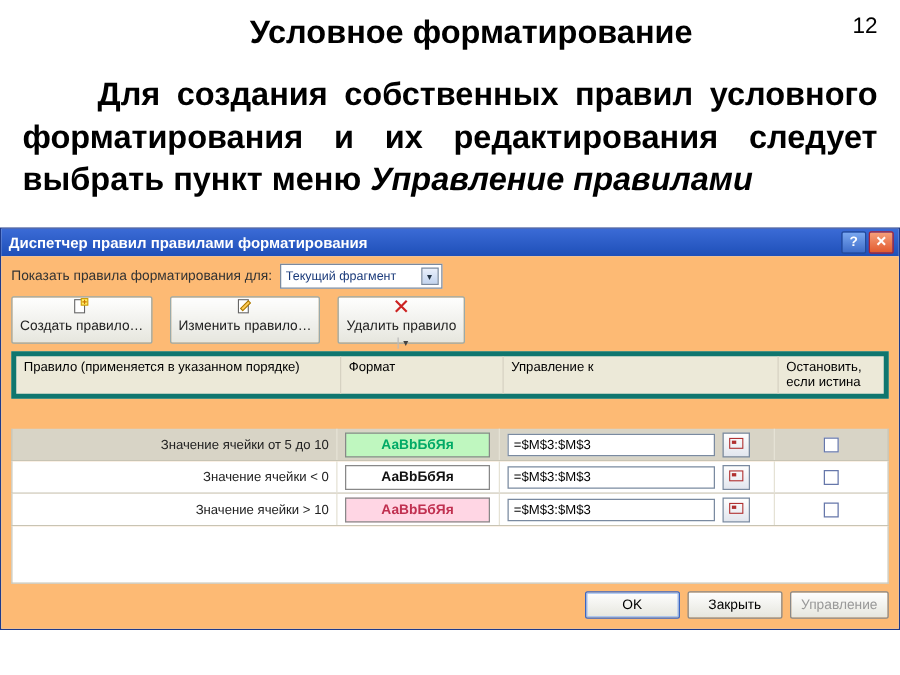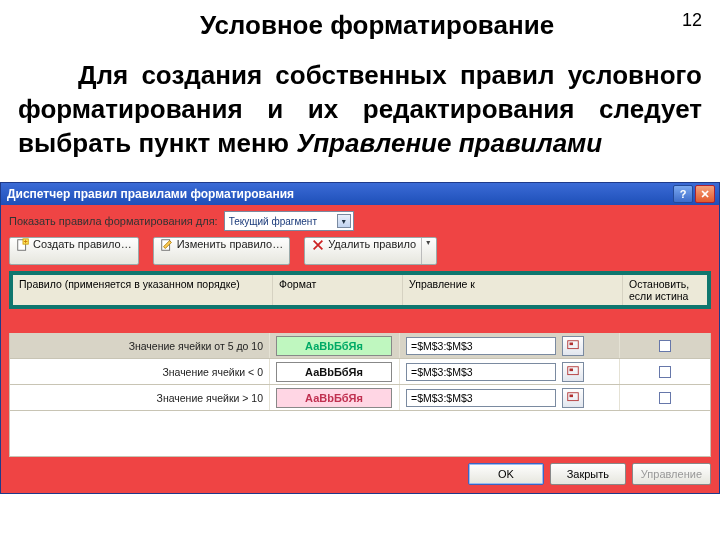--- a/index.html
+++ b/index.html
@@ -12,48 +12,48 @@
   .page-body em { font-style: italic; }
 
   .dialog-wrap { margin-top: 22px; }
   .dialog { width: 720px; border: 1px solid #1e3a8a; font-family: Tahoma, Arial, sans-serif; font-size: 11px; }
   .titlebar { height: 22px; background: linear-gradient(#3b6bd6,#1e4fb8); display: flex; align-items: center; color: #fff; font-weight: bold; padding: 0 4px 0 6px; }
   .titlebar .ttl { flex: 1; font-size: 12px; }
   .wbtn { width: 20px; height: 18px; margin-left: 2px; background: linear-gradient(#f6a07a,#e25a2e); border: 1px solid #a23; display: flex; align-items: center; justify-content: center; color: #fff; font-weight: bold; font-size: 11px; border-radius: 2px; }
   .wbtn.help { background: linear-gradient(#7aa8f0,#3d6cc9); border: 1px solid #234a99; }
   .wbtn span { line-height: 1; }
 
-  .dcontent { background: #ef4444; padding: 6px 8px 8px 8px; }
+  .dcontent { background: #fdba74; padding: 6px 8px 8px 8px; }
   .scoperow { display: flex; align-items: center; gap: 6px; margin-bottom: 6px; }
   .scoperow label { color: #333; font-size: 11px; }
   .dd { display: inline-flex; align-items: center; height: 20px; border: 1px solid #7a8aa0; background: #fff; padding: 0 2px 0 4px; }
   .dd .ddlbl { color: #1a3a7a; font-size: 10px; min-width: 108px; }
   .dd .ddarr { width: 14px; height: 14px; background: linear-gradient(#eaf0fb,#c2d4ef); border: 1px solid #7a8aa0; display: flex; align-items: center; justify-content: center; font-size: 8px; color: #234; }
 
   .btnrow { display: flex; gap: 14px; margin-bottom: 6px; }
-  .tb { display: inline-flex; height: 28px; border: 1px solid #9aa; background: linear-gradient(#fefefe,#e6e6de); padding: 0 6px; gap: 3px; border-radius: 2px; font-size: 11px; color: #222; }
+  .tb { display: inline-flex; align-items: center; height: 38px; border: 1px solid #9aa; background: linear-gradient(#fefefe,#e6e6de); padding: 0 6px; gap: 3px; border-radius: 2px; font-size: 11px; color: #222; flex-direction: column; }
   .tb .ic { width: 14px; height: 14px; display: inline-block; }
   .tb .ic svg { width: 14px; height: 14px; display: block; }
   .tb .split { margin-left: 2px; padding-left: 4px; border-left: 1px solid #bbb; font-size: 8px; color: #444; }
 
   .hdr { display: grid; grid-template-columns: 260px 130px 220px 1fr; background: #ece9d8; border: 4px solid #0f766e; }
   .hdr > div { padding: 3px 6px; font-size: 10.5px; border-right: 1px solid #d6d2c2; }
   .hdr > div:last-child { border-right: none; text-align: left; }
 
   .rule { display: grid; grid-template-columns: 260px 130px 220px 1fr; align-items: center; background: #fff; border: 1px solid #c8c4b4; border-top: none; height: 26px; }
   .rule.sel { background: #d8d4c6; margin-top: 24px; }
   .rule .c { padding: 0 6px; font-size: 10.5px; display: flex; align-items: center; height: 100%; border-right: 1px solid #e5e2d5; }
   .rule .c:last-child { border-right: none; justify-content: center; }
   .rule .c.left { justify-content: flex-end; color: #222; }
   .fmtbox { width: 116px; height: 20px; border: 1px solid #888; display: flex; align-items: center; justify-content: center; font-weight: bold; font-size: 11px; }
   .fmtbox.green { background: #bff7bf; color: #0a6; }
   .fmtbox.white { background: #fff; color: #111; }
   .fmtbox.pink { background: #ffd6e4; color: #c03050; }
   .refrow { display: flex; align-items: center; gap: 6px; }
-  .refinp { height: 18px; width: 150px; border: 1px solid #7a8aa0; background: #fff; padding: 4px 4px; font-size: 10.5px; }
+  .refinp { height: 18px; width: 166px; border: 1px solid #7a8aa0; background: #fff; padding: 4px 4px; font-size: 10.5px; }
   .pickbtn { width: 22px; height: 20px; border: 1px solid #7a8aa0; background: linear-gradient(#fefefe,#e2e6ee); display: flex; align-items: center; justify-content: center; }
   .pickbtn svg { width: 14px; height: 14px; }
   .chk { width: 12px; height: 12px; border: 1px solid #6677aa; background: #fff; }
 
   .ruleslist { background: #fff; border: 1px solid #c8c4b4; border-top: none; height: 46px; }
 
   .footer { display: flex; justify-content: flex-end; gap: 6px; margin-top: 6px; }
   .fbtn { min-width: 76px; height: 22px; border: 1px solid #888; background: linear-gradient(#fefefe,#e6e6de); font-size: 11px; display: inline-flex; align-items: center; justify-content: center; border-radius: 2px; padding: 0 8px; }
   .fbtn.ok { border: 1px solid #3a66c4; box-shadow: 0 0 0 1px #9bbcf0 inset; }
   .fbtn.dis { color: #999; }

